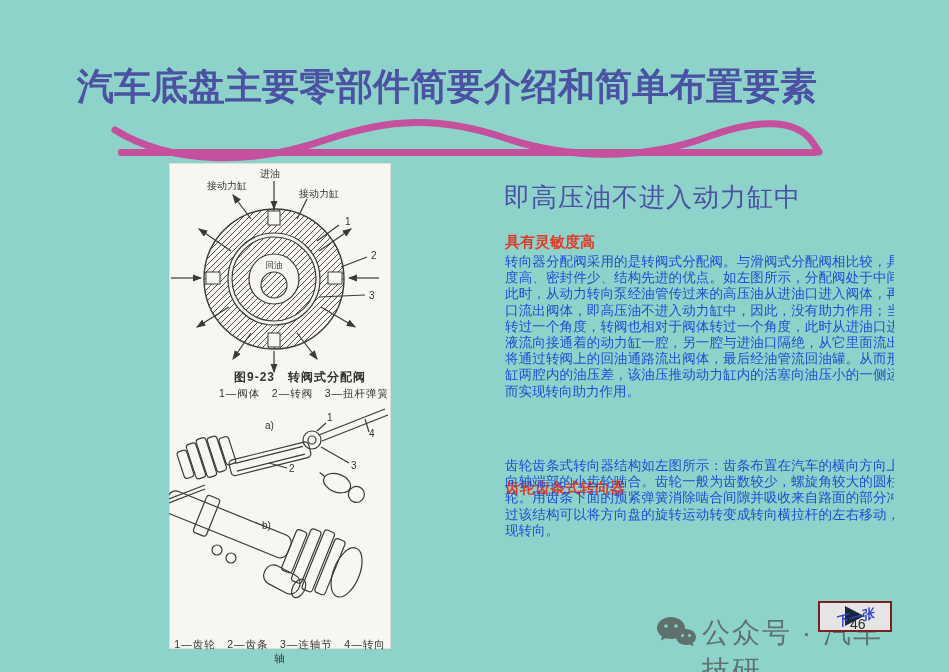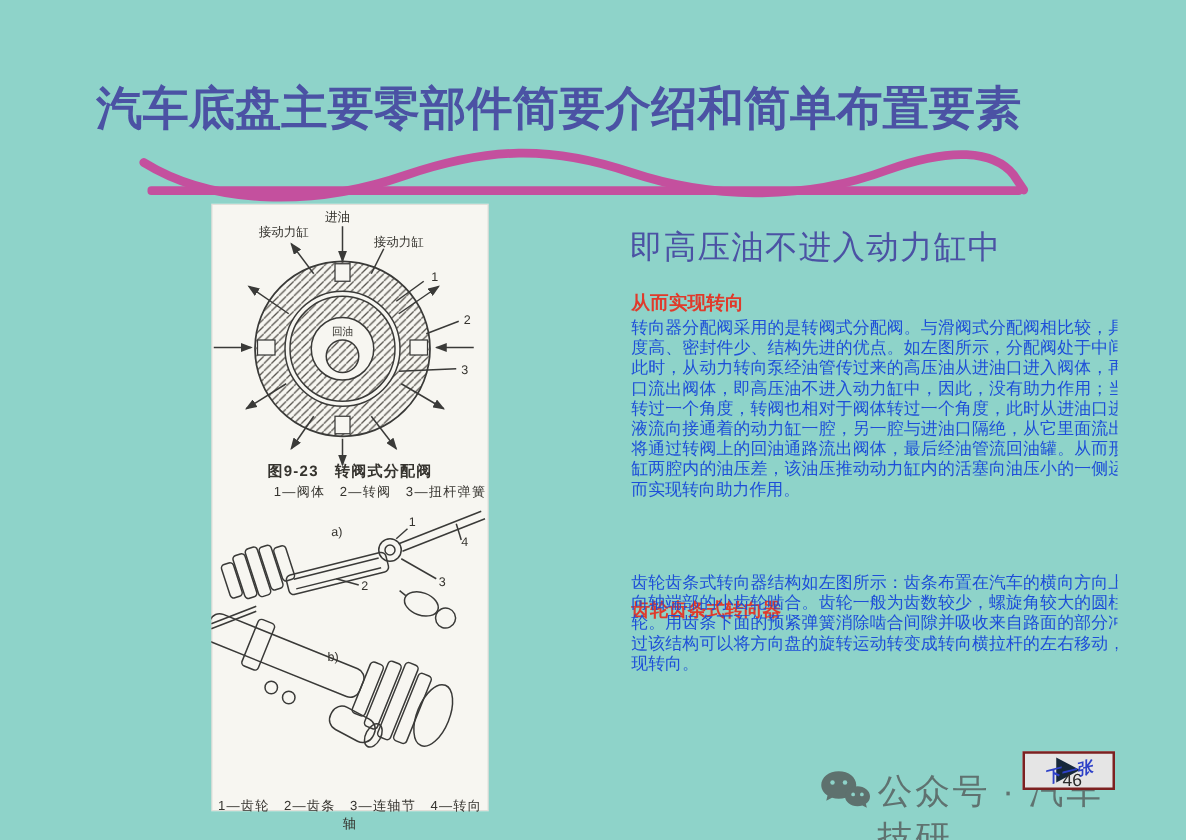--- a/index.html
+++ b/index.html
@@ -83,21 +83,21 @@
       </g>
       <text x="101" y="12" font-size="10" text-anchor="middle">进油</text>
       <text x="58" y="24" font-size="10" text-anchor="middle">接动力缸</text>
       <text x="150" y="32" font-size="10" text-anchor="middle">接动力缸</text>
       <text x="105" y="103" font-size="8.5" text-anchor="middle">回油</text>
       <text x="176" y="60" font-size="10">1</text>
       <text x="202" y="94" font-size="10">2</text>
       <text x="200" y="134" font-size="10">3</text>
     </svg>
 
-    <div class="abs fig-caption" style="top:206px;">图9-23　转阀式分配阀</div>
+    <div class="abs fig-caption" style="top:206px;padding-left:20px;">图9-23　转阀式分配阀</div>
     <div class="abs fig-legend" style="top:224px;margin-left:24px;">1—阀体　2—转阀　3—扭杆弹簧</div>
 
     <svg class="abs" style="left:0;top:244px;" width="222" height="212" viewBox="0 0 222 212">
       <g>
         <g transform="rotate(-18 45 48)">
           <rect x="10" y="34" width="10" height="28" rx="3" class="ink"></rect>
           <rect x="21" y="30" width="10" height="36" rx="3" class="ink"></rect>
           <rect x="32" y="28" width="10" height="40" rx="3" class="ink"></rect>
           <rect x="43" y="30" width="10" height="36" rx="3" class="ink"></rect>
           <rect x="54" y="34" width="10" height="28" rx="3" class="ink"></rect>
@@ -146,21 +146,21 @@
       <text x="120" y="65" font-size="10">2</text>
       <text x="182" y="62" font-size="10">3</text>
       <text x="200" y="30" font-size="10">4</text>
     </svg>
 
     <div class="abs fig-legend" style="top:475px;">1—齿轮　2—齿条　3—连轴节　4—转向轴</div>
   </div>
 
   <div class="abs content-heading">即高压油不进入动力缸中</div>
 
-  <div class="abs sec-title" style="top:233px;">从而实现转向</div>
+  <div class="abs sec-title" style="top:233px;">具有灵敏度高</div>
   <div class="abs sec-body" style="top:254px;">转向器分配阀采用的是转阀式分配阀。与滑阀式分配阀相比较，具有灵敏度高、密封件少、结构先进的优点。如左图所示，分配阀处于中间位置，此时，从动力转向泵经油管传过来的高压油从进油口进入阀体，再经回油口流出阀体，即高压油不进入动力缸中，因此，没有助力作用；当方向盘转过一个角度，转阀也相对于阀体转过一个角度，此时从进油口进来的油液流向接通着的动力缸一腔，另一腔与进油口隔绝，从它里面流出的油液将通过转阀上的回油通路流出阀体，最后经油管流回油罐。从而形成动力缸两腔内的油压差，该油压推动动力缸内的活塞向油压小的一侧运动，从而实现转向助力作用。</div>
 
   <div class="abs sec-title" style="top:437px;margin-top:42px;">齿轮齿条式转向器</div>
   <div class="abs sec-body" style="top:458px;">齿轮齿条式转向器结构如左图所示：齿条布置在汽车的横向方向上，和转向轴端部的小齿轮啮合。齿轮一般为齿数较少，螺旋角较大的圆柱螺旋齿轮。用齿条下面的预紧弹簧消除啮合间隙并吸收来自路面的部分冲击。通过该结构可以将方向盘的旋转运动转变成转向横拉杆的左右移动，从而实现转向。</div>
 
   <svg class="abs wechat-icon" width="42" height="34" viewBox="0 0 42 34">
     <path d="M15,1 C7,1 1,6 1,12 C1,15.5 3,18.5 6,20.4 L5,24.5 L9.6,22.2 C11.3,22.7 13.1,23 15,23 C23,23 29,18 29,12 C29,6 23,1 15,1 z" fill="#4c4c4c"></path>
     <circle cx="10" cy="10" r="1.8" fill="#8ed3c9"></circle>
     <circle cx="20" cy="10" r="1.8" fill="#8ed3c9"></circle>
     <path d="M30,13 C24.5,13 20,16.6 20,21 C20,25.4 24.5,29 30,29 C31.4,29 32.7,28.8 33.9,28.4 L37.5,30.2 L36.7,27 C39,25.5 40,23.4 40,21 C40,16.6 35.5,13 30,13 z" fill="#4c4c4c"></path>

